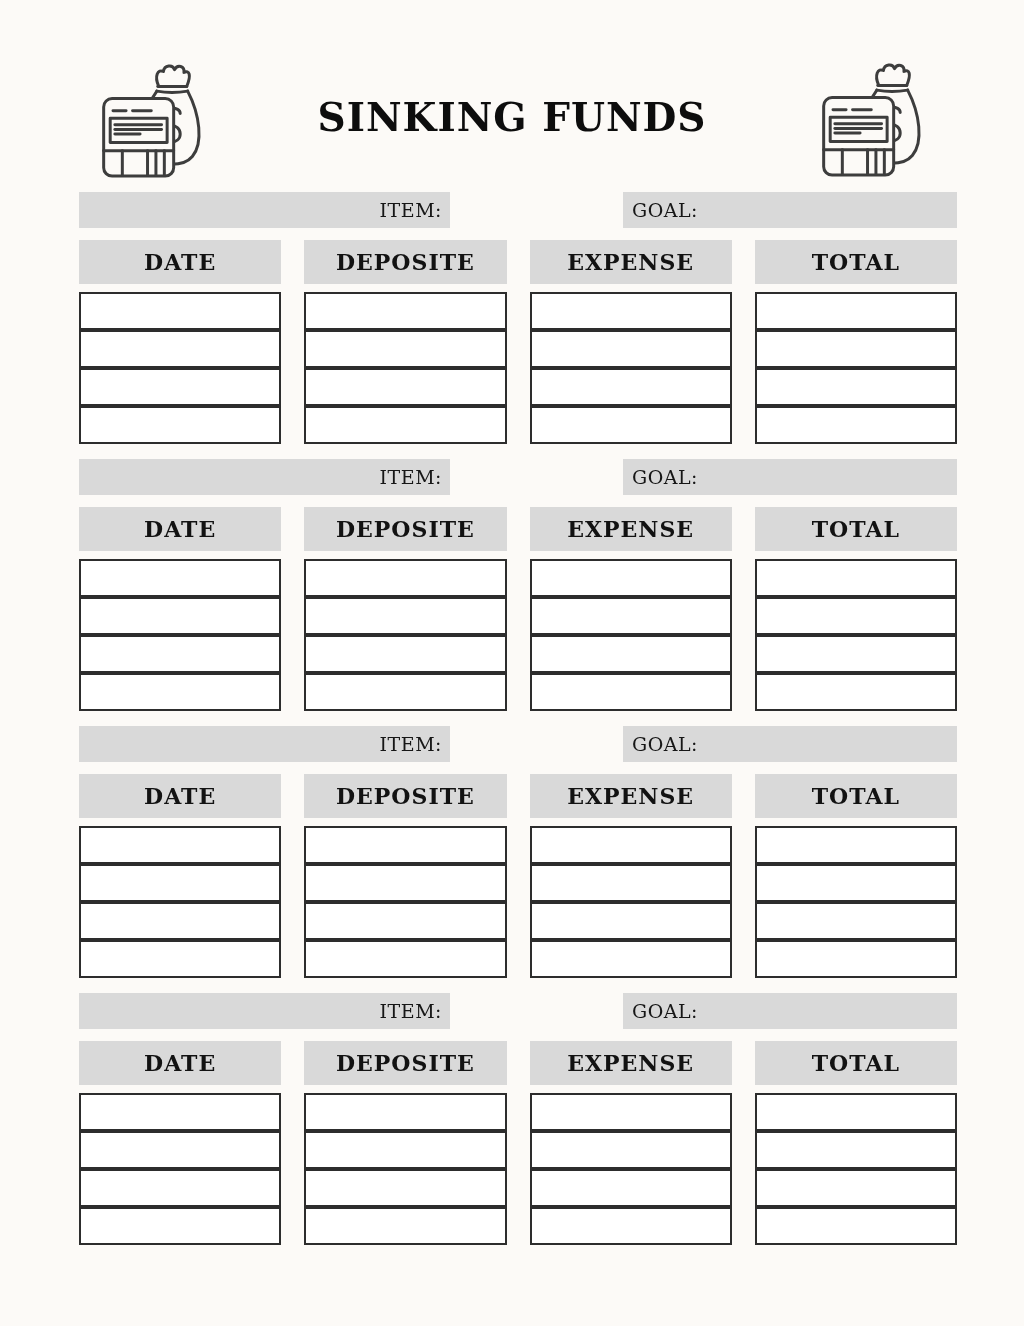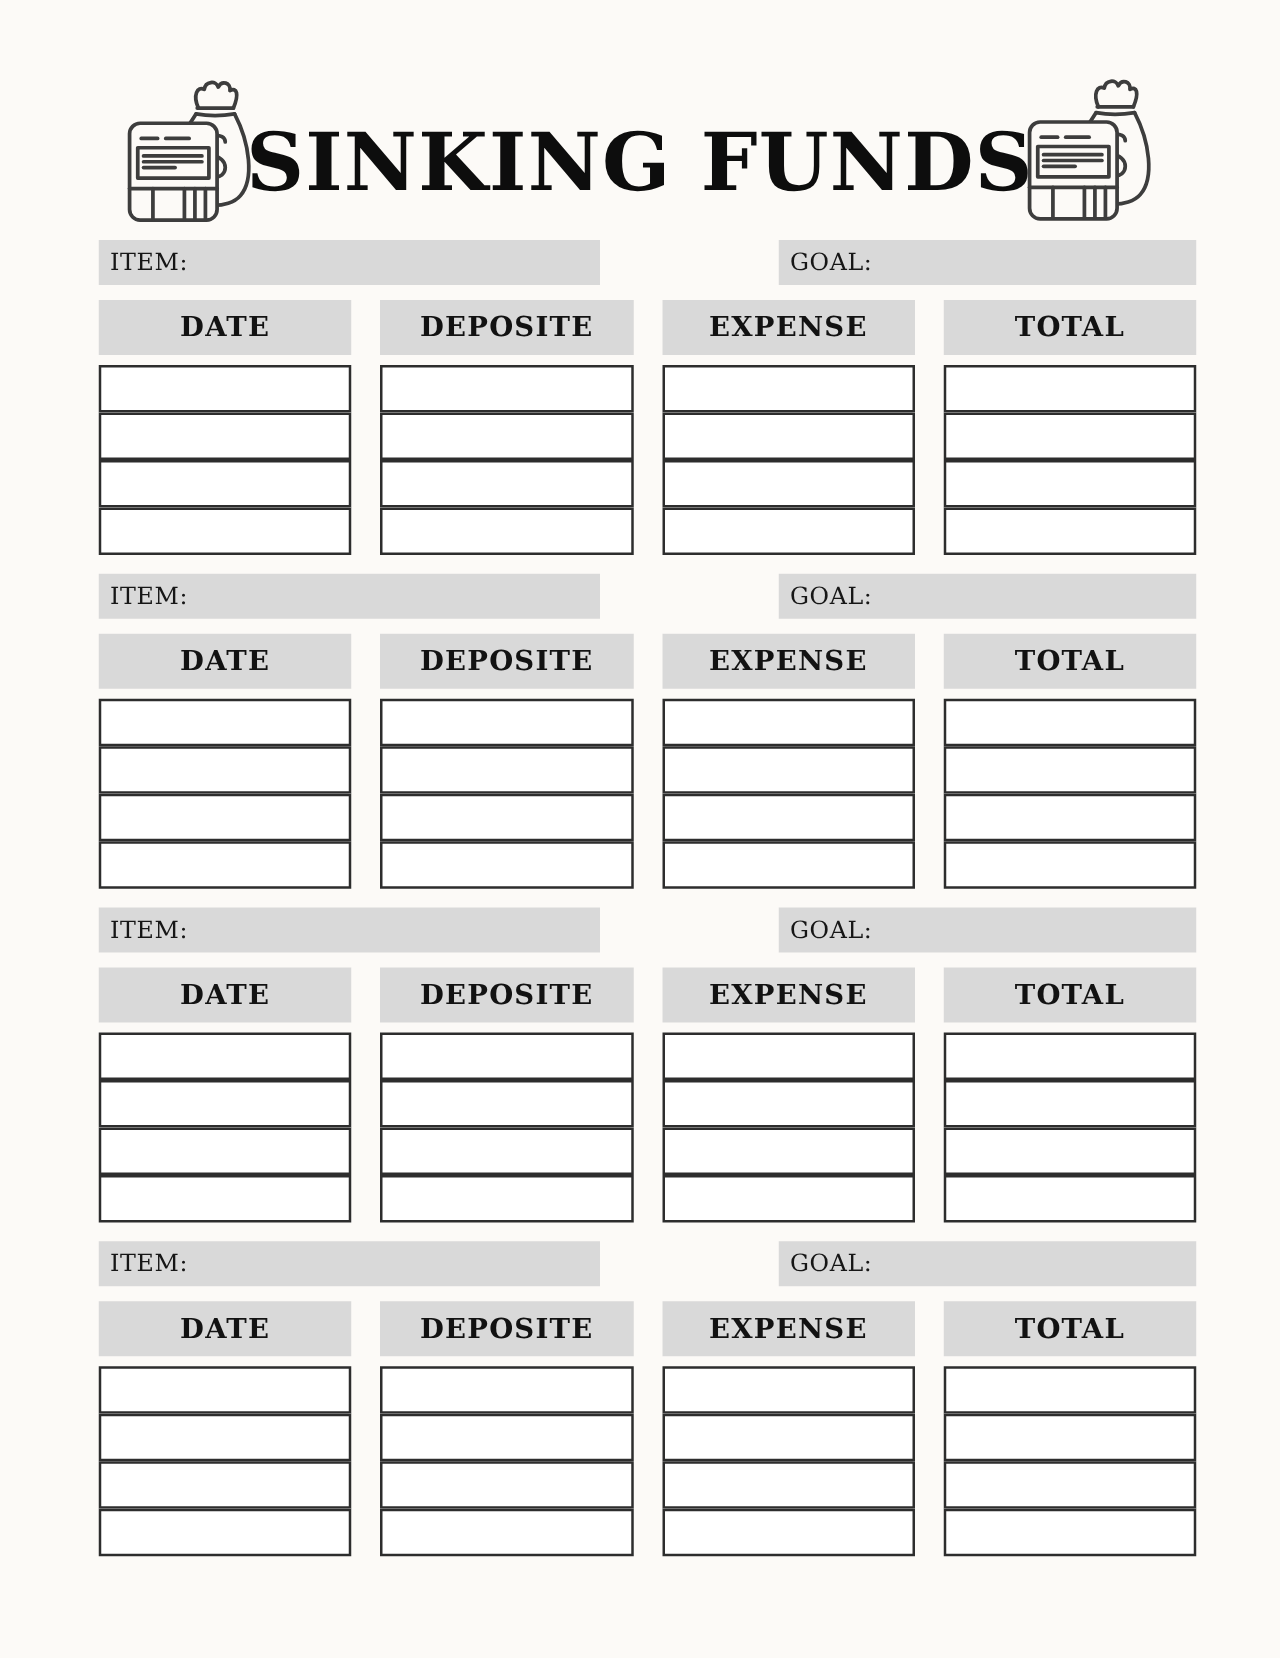--- a/index.html
+++ b/index.html
@@ -17,21 +17,21 @@
     font-family: "DejaVu Serif", "Liberation Serif", serif;
     color: var(--ink);
     overflow: hidden;
     position: relative;
   }
   .page-header { position: relative; height: 192px; }
   .page-title {
     position: absolute;
     left: 0; right: 0; top: 96px;
     text-align: center;
-    font-size: 64px;
+    font-size: 39px;
     font-weight: 700;
     letter-spacing: 1px;
     color: #0d0d0d;
     line-height: 1.1;
   }
   .icon-wrap { position: absolute; width: 112px; height: 120px; }
   .icon-left { left: 99px; top: 61px; }
   .icon-right { left: 819px; top: 60px; }
 
   .content { margin-left: 79px; width: 878px; }
@@ -46,21 +46,21 @@
   .label-bar {
     height: 36px;
     background: var(--bar);
     display: flex;
     align-items: center;
     padding-left: 9px;
     font-size: 19px;
     letter-spacing: 0.5px;
     color: #161616;
   }
-  .label-bar.item { width: 401px; }
+  .label-bar.item { width: 371px; justify-content: flex-end; }
   .label-bar.goal { width: 334px; }
   .bar-value { margin-left: 8px; }
 
   .header-row, .body-row {
     display: grid;
     grid-template-columns: repeat(4, 1fr);
     column-gap: 23px;
   }
   .header-row { margin-bottom: 8px; }
   .col-header {

